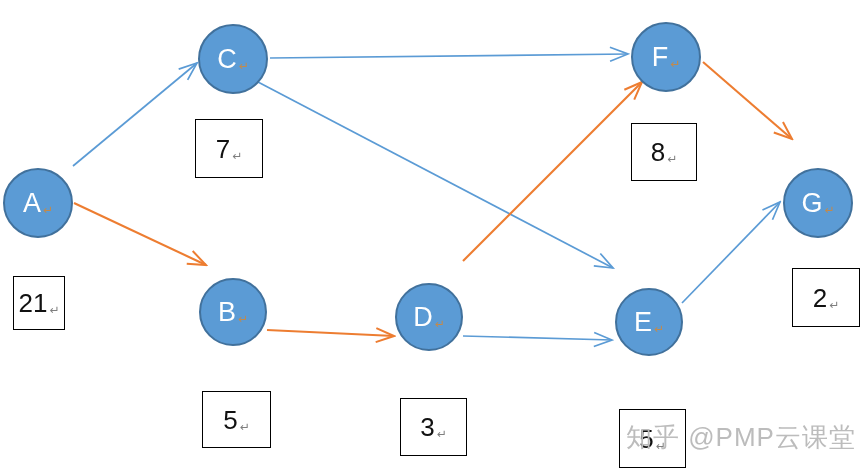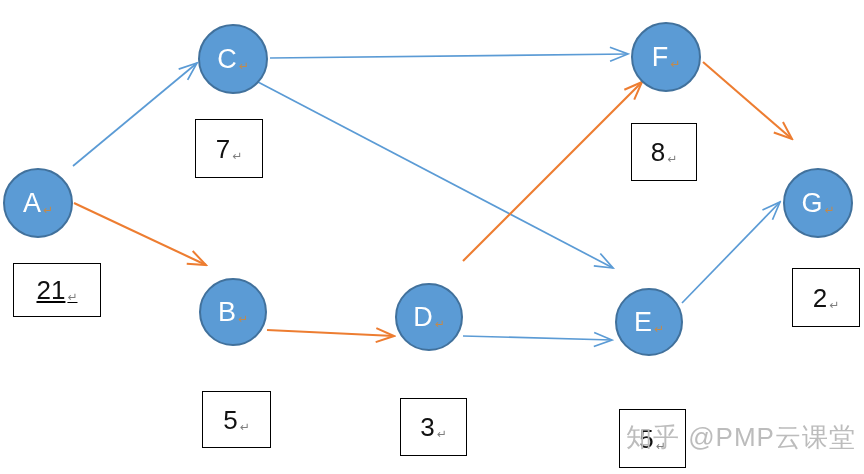--- a/index.html
+++ b/index.html
@@ -104,21 +104,21 @@
       <span class="ret">↵</span>
     </div>
     <div class="node" style="left: 783px; top: 168px; width: 70px; height: 70px; background: rgb(91, 155, 213); border: 2.5px solid rgb(65, 113, 156);">
       <span class="letter">G</span>
       <span class="ret">↵</span>
     </div>
     <div class="dbox" style="left: 195px; top: 119px; width: 68px; height: 59px;">
       <span class="num">7</span>
       <span class="ret">↵</span>
     </div>
-    <div class="dbox" style="left: 13px; top: 263px; width: 88px; height: 54px; text-decoration: underline;">
+    <div class="dbox" style="left: 13px; top: 276px; width: 52px; height: 54px;">
       <span class="num">21</span>
       <span class="ret">↵</span>
     </div>
     <div class="dbox" style="left: 202px; top: 391px; width: 69px; height: 57px;">
       <span class="num">5</span>
       <span class="ret">↵</span>
     </div>
     <div class="dbox" style="left: 400px; top: 398px; width: 67px; height: 58px;">
       <span class="num">3</span>
       <span class="ret">↵</span>

